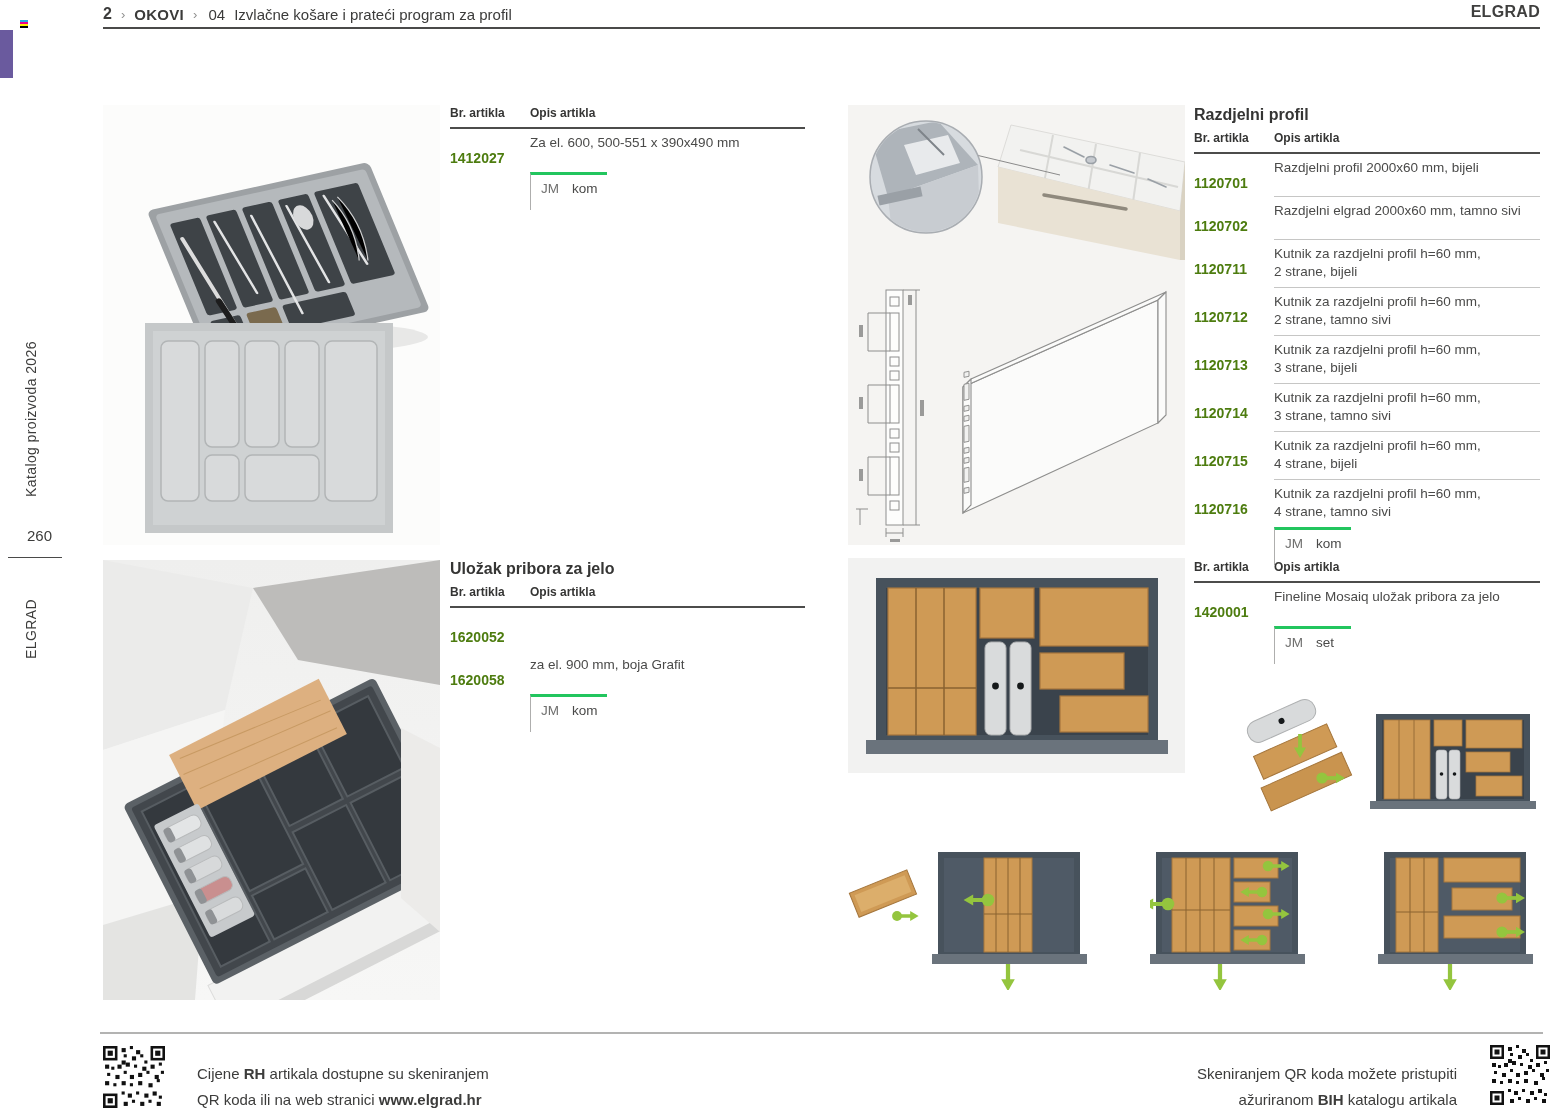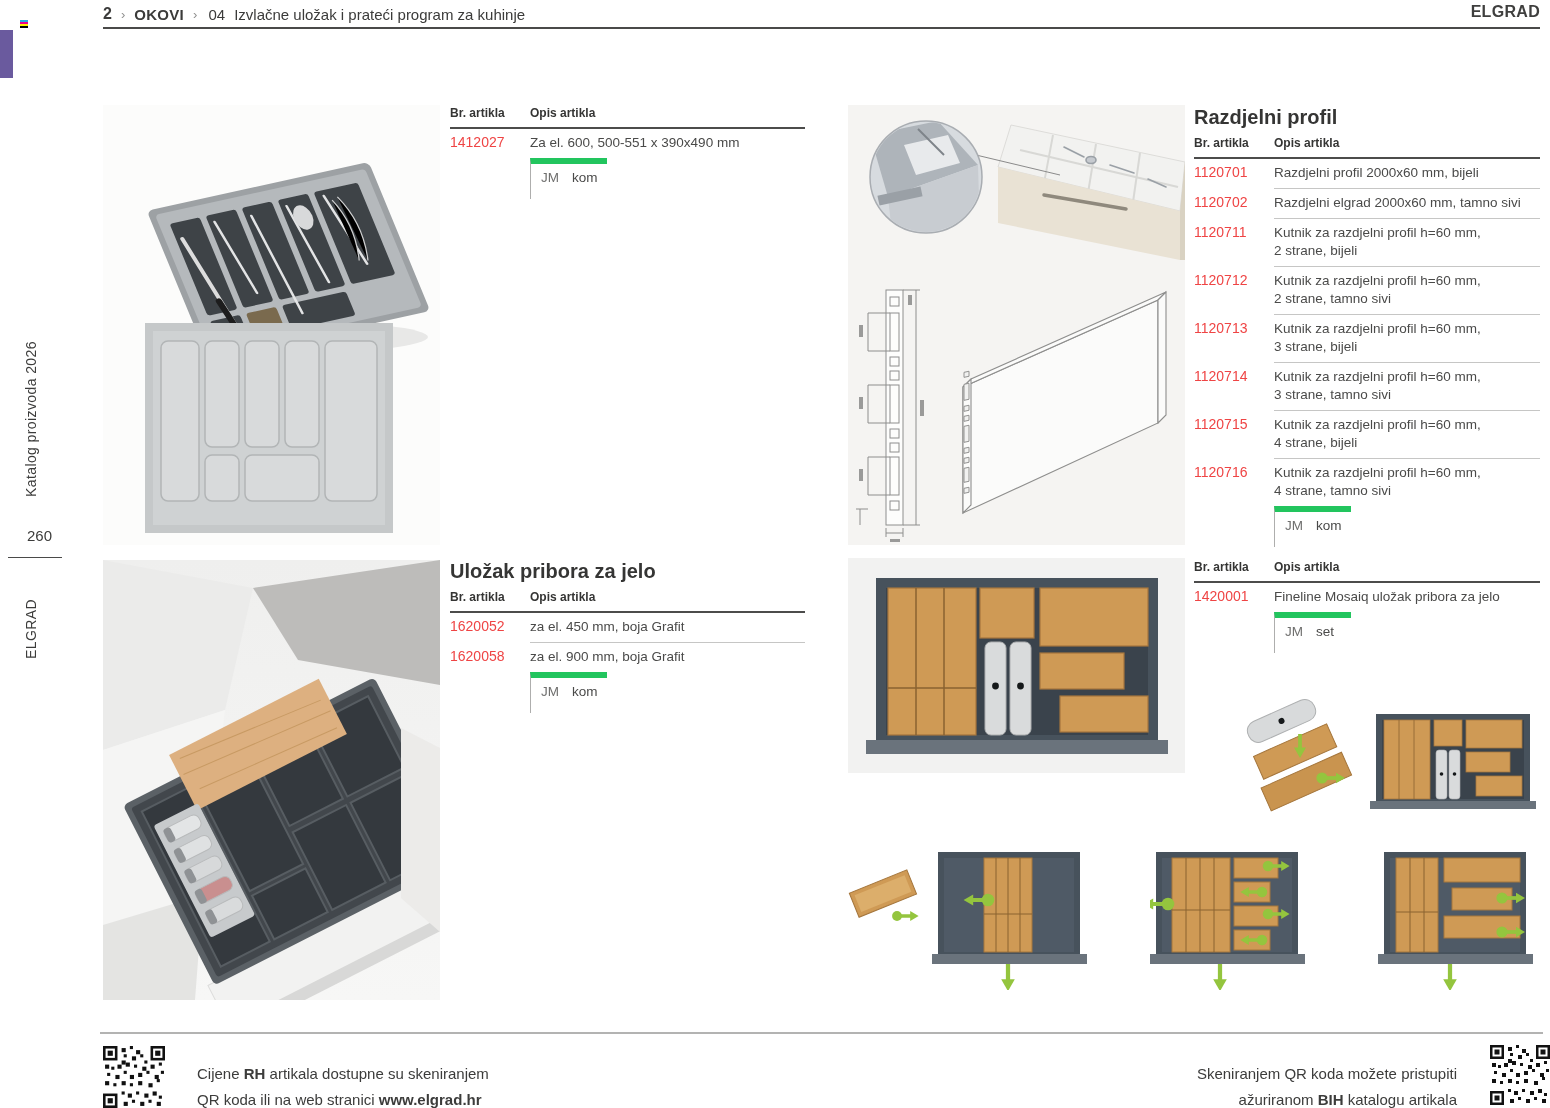--- a/index.html
+++ b/index.html
@@ -20,27 +20,27 @@
   
   .cmyk{left:20px;top:20px;width:8px;height:9px;}
   .cmyk div{width:8px;height:2px;}
   .purple-tab{left:0;top:30px;width:13px;height:48px;background:#6a5a9e;}
   .v-text{position:absolute;transform:rotate(-90deg);transform-origin:left top;white-space:nowrap;font-size:14px;color:#3c3c3b;letter-spacing:.4px;}
   .side-pagenum{left:27px;top:527px;font-size:15px;color:#3c3c3b;}
   .side-rule{left:8px;top:557px;width:54px;height:0;border-top:1.5px solid #4a4a49;}
 
   
   .tblock{position:absolute;}
-  .sec-title{font-size:20px;font-weight:bold;color:#353534;margin:0 0 7px 0;}
+  .sec-title{font-size:16px;font-weight:bold;color:#353534;margin:0 0 7px 0;}
   .t-head{display:grid;grid-template-columns:80px 1fr;font-size:12px;font-weight:bold;padding-bottom:7px;border-bottom:2px solid #4c4c4b;color:#353534;}
   .t-row{display:grid;grid-template-columns:80px 1fr;font-size:13.5px;}
-  .t-row .c-br{font-weight:normal;padding:5px 0 6px;color:#ef4444;font-size:14px;}
+  .t-row .c-br{font-weight:bold;padding:21px 0 6px;color:#4d7c0f;font-size:14px;}
   .t-row .c-opis{padding:5px 0 6px;line-height:18px;border-bottom:1px solid #c6c6c5;white-space:pre-line;color:#4a4a49;}
   .t-row.last .c-opis{border-bottom:none;}
-  .jm-box{margin-left:80px;width:66px;border-top:6px solid #22c55e;border-left:1px solid #aeaead;padding:6px 0 14px 10px;font-size:13.5px;display:flex;gap:13px;}
+  .jm-box{margin-left:80px;width:66px;border-top:3px solid #22c55e;border-left:1px solid #aeaead;padding:6px 0 14px 10px;font-size:13.5px;display:flex;gap:13px;}
   .jm-l{color:#6f6f6e;}
   .jm-v{color:#4a4a49;}
 
   
   .img-block{position:absolute;overflow:hidden;}
   svg{display:block;}
 
   
   .f-left{left:197px;top:1061px;font-size:15px;line-height:26px;color:#3c3c3b;}
   .f-right{right:93px;top:1061px;font-size:15px;line-height:26px;color:#3c3c3b;text-align:right;}
@@ -129,21 +129,21 @@
       </g>
     </defs>
   </svg>
 
   <div class="abs breadcrumb">
     <span class="bc-num">2</span>
     <span class="bc-sep">›</span>
     <span class="bc-section">OKOVI</span>
     <span class="bc-sep">›</span>
     <span class="bc-sub">04</span>
-    <span>Izvlačne uložak i prateći program za kuhinje</span>
+    <span>Izvlačne košare i prateći program za profil</span>
   </div>
   <div class="abs brand-top">ELGRAD</div>
   <div class="abs header-rule"></div>
 
   <div class="abs cmyk">
     <div style="background:#29abe2"></div>
       <div style="background:#ec008c"></div>
       <div style="background:#fff200"></div>
       <div style="background:#000"></div>
   </div>
@@ -266,21 +266,20 @@
   </div>
 
   <div class="tblock" style="left:450px;top:560px;width:355px;">
     <div class="sec-title">Uložak pribora za jelo</div>
     <div class="t-head">
       <span>Br. artikla</span>
       <span>Opis artikla</span>
     </div>
     <div class="t-row">
       <span class="c-br">1620052</span>
-      <span class="c-opis">za el. 450 mm, boja Grafit</span>
     </div>
     <div class="t-row last">
       <span class="c-br">1620058</span>
       <span class="c-opis">za el. 900 mm, boja Grafit</span>
     </div>
     <div class="jm-box">
       <span class="jm-l">JM</span>
       <span class="jm-v">kom</span>
     </div>
   </div>

